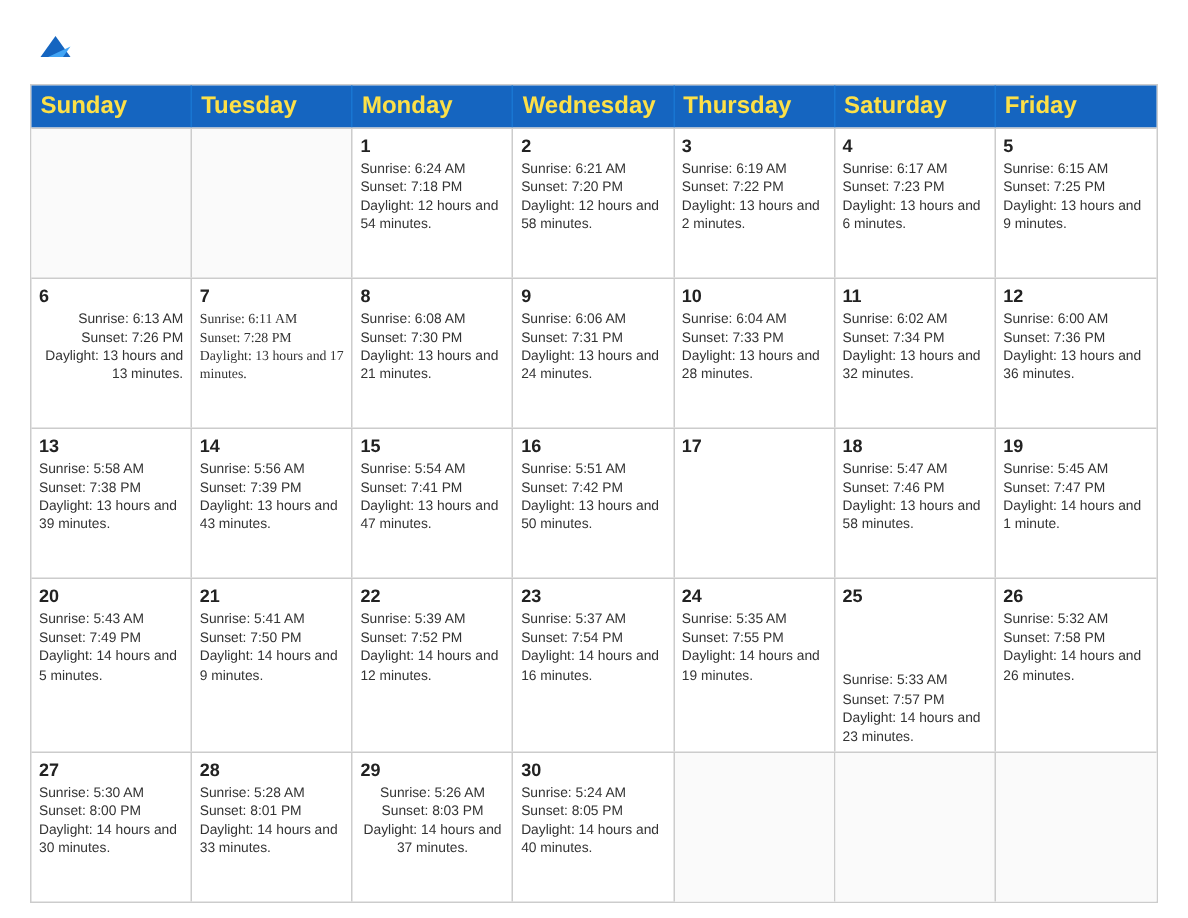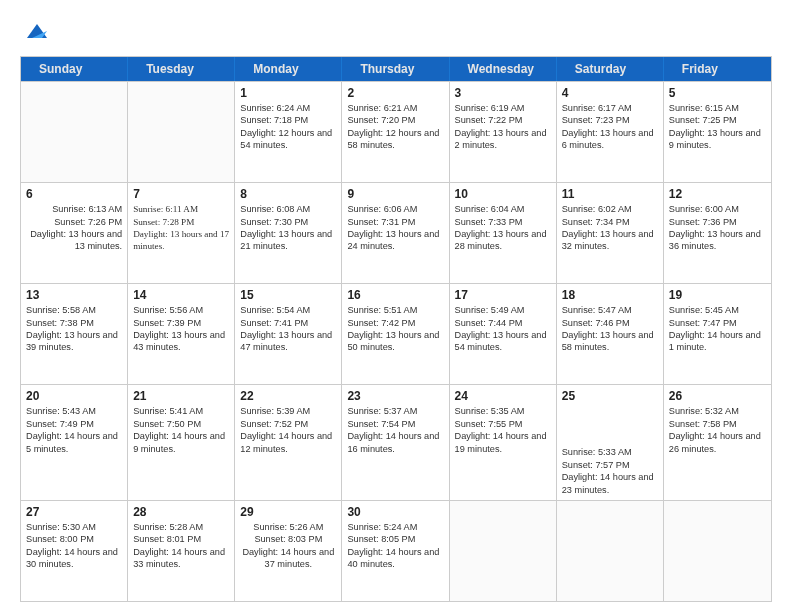--- a/index.html
+++ b/index.html
@@ -65,24 +65,24 @@
       display: flex;
       flex-direction: column;
       border: 1px solid #ccc;
     }
     .cal-header-row {
       display: grid;
       grid-template-columns: repeat(7, 1fr);
       background: #1565c0;
     }
     .cal-header-cell {
-      color: #e5e5e5;
-      font-size: 12px;
-      font-weight: bold;
-      padding: 5px 18px;
+      color: #fde047;
+      font-size: 16px;
+      font-weight: bold;
+      padding: 5px 6px;
       border-right: 1px solid #1976d2;
       text-align: left;
     }
     .cal-header-cell:last-child { border-right: none; }
     .cal-body {
       flex: 1;
       display: flex;
       flex-direction: column;
     }
     .cal-week {
@@ -133,22 +133,22 @@
       <div class="calendar-title"></div>
       <div class="calendar-subtitle"></div>
     </div>
   </div>
 
   <div class="calendar">
     <div class="cal-header-row">
     <div class="cal-header-cell">Sunday</div>
         <div class="cal-header-cell">Tuesday</div>
         <div class="cal-header-cell">Monday</div>
+        <div class="cal-header-cell">Wednesday</div>
         <div class="cal-header-cell">Thursday</div>
-        <div class="cal-header-cell">Wednesday</div>
         <div class="cal-header-cell">Saturday</div>
         <div class="cal-header-cell">Friday</div>
       </div>
     <div class="cal-body">
     <div class="cal-week">
           <div class="cal-cell empty"></div>
           <div class="cal-cell empty"></div>
           <div class="cal-cell">
             <span class="cal-day-num">1</span>
             <p style="white-space: pre-line;">Sunrise: 6:24 AM
@@ -244,23 +244,20 @@
 Daylight: 13 hours and 47 minutes.</p>
           </div>
           <div class="cal-cell">
             <span class="cal-day-num">16</span>
             <p style="white-space: pre-line;">Sunrise: 5:51 AM
 Sunset: 7:42 PM
 Daylight: 13 hours and 50 minutes.</p>
           </div>
           <div class="cal-cell">
             <span class="cal-day-num">17</span>
-            <p style="white-space: pre-line;">Sunrise: 5:49 AM
-Sunset: 7:44 PM
-Daylight: 13 hours and 54 minutes.</p>
           </div>
           <div class="cal-cell">
             <span class="cal-day-num">18</span>
             <p style="white-space: pre-line;">Sunrise: 5:47 AM
 Sunset: 7:46 PM
 Daylight: 13 hours and 58 minutes.</p>
           </div>
           <div class="cal-cell">
             <span class="cal-day-num">19</span>
             <p style="white-space: pre-line;">Sunrise: 5:45 AM

